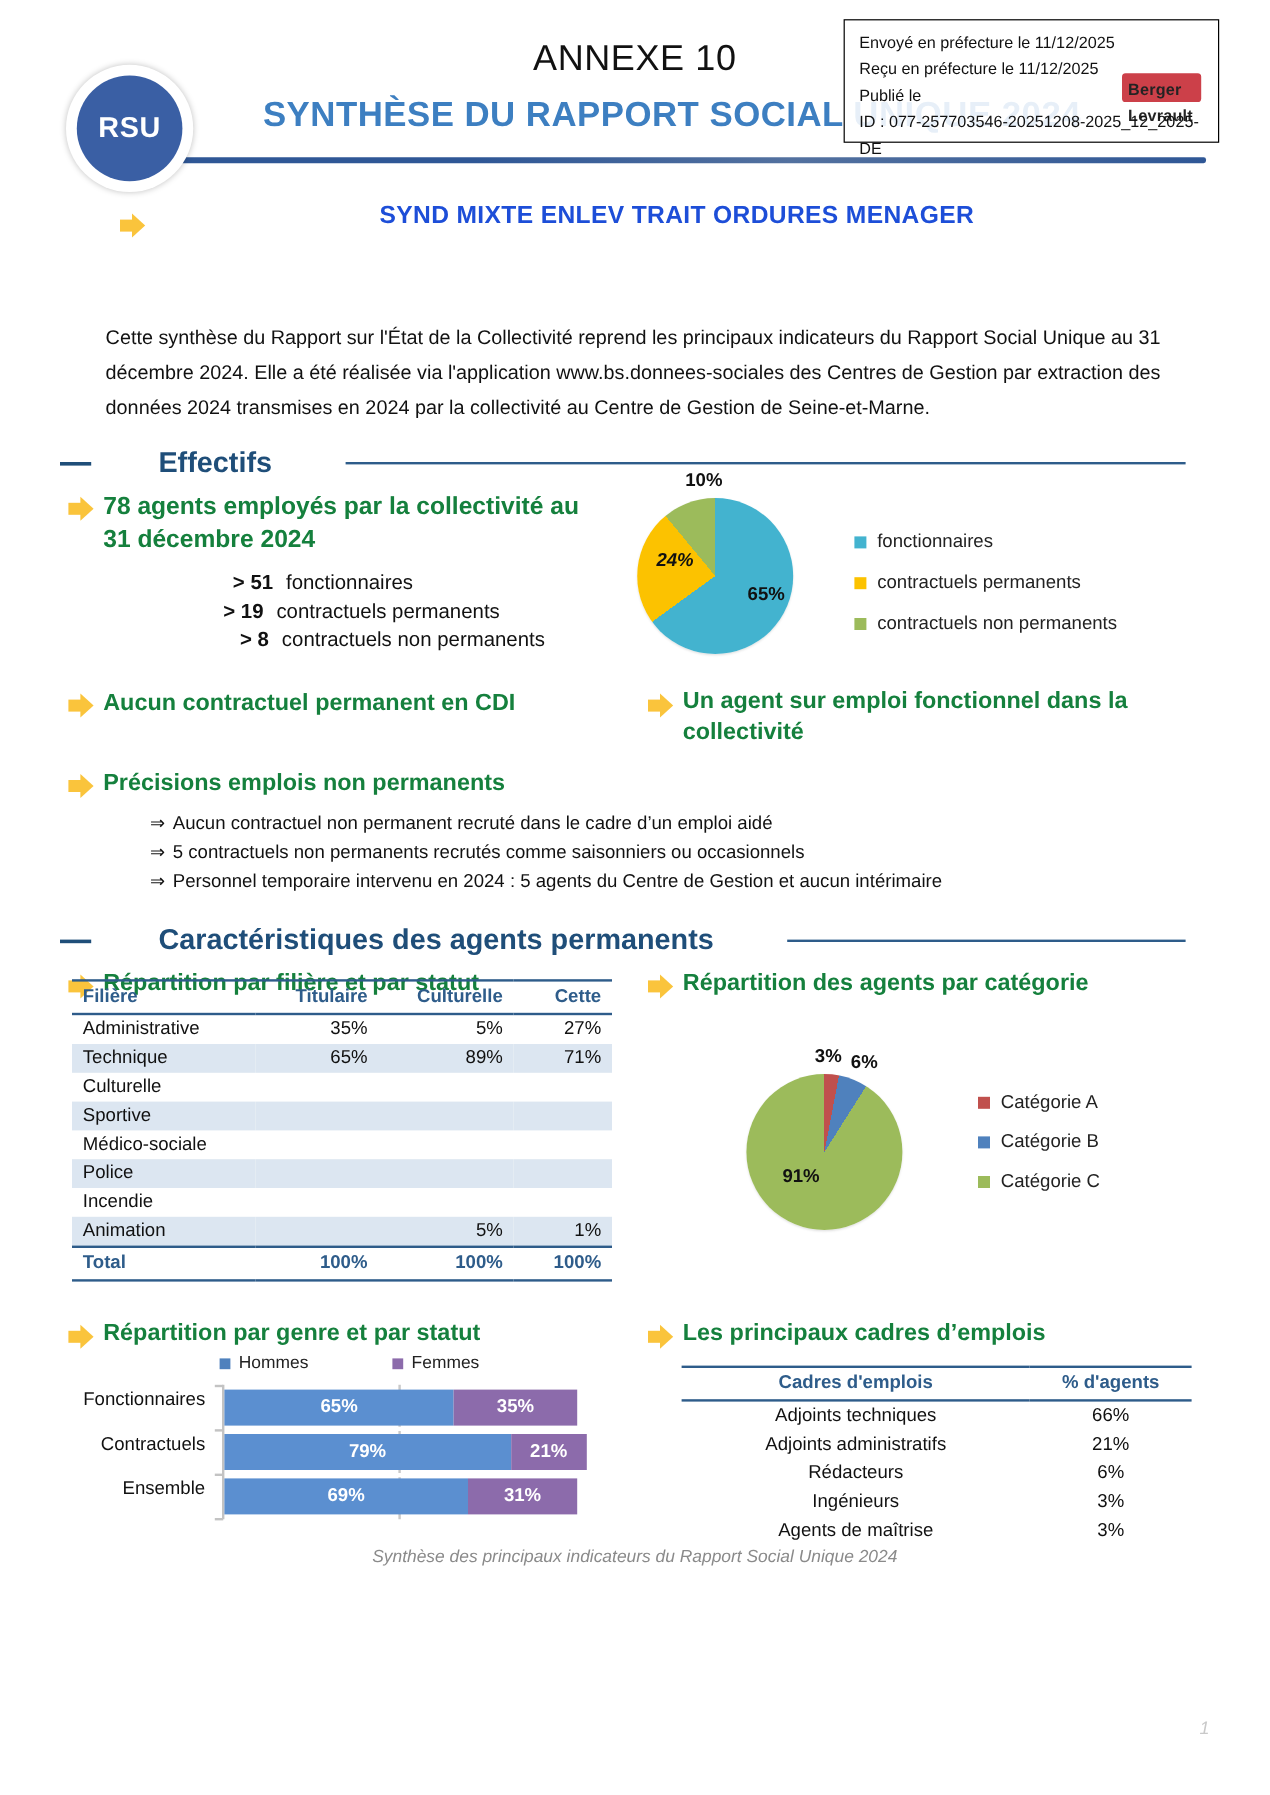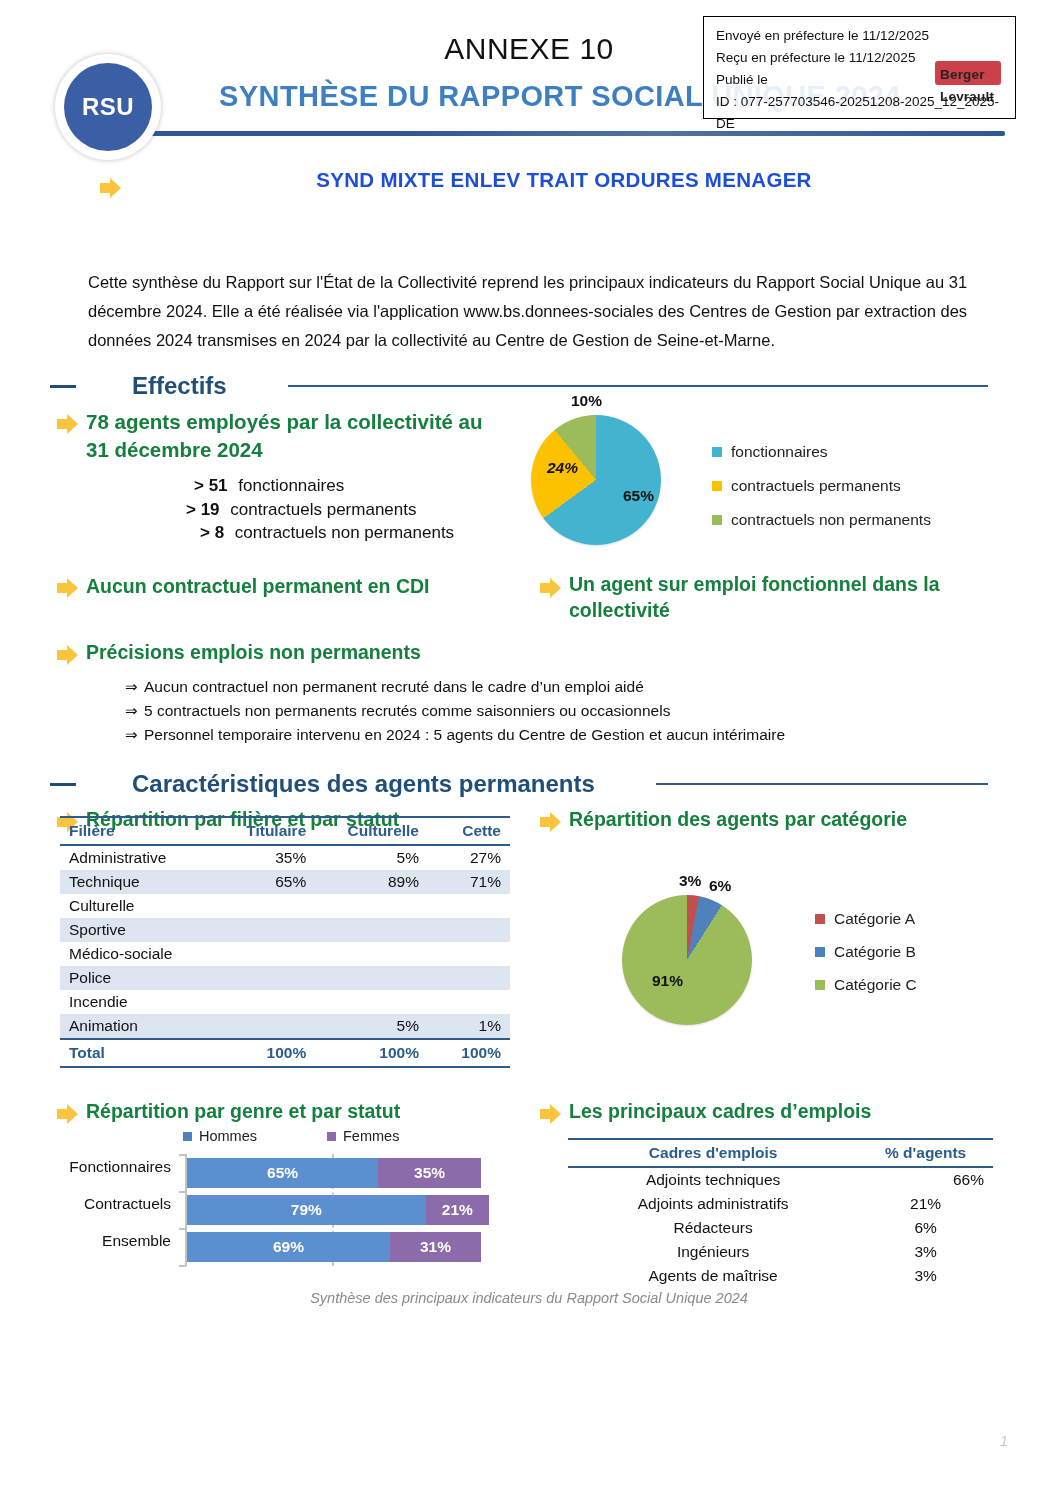--- a/index.html
+++ b/index.html
@@ -406,21 +406,21 @@
   <div class="blue-head" style="left:569px;top:1098px;width:420px;">Les principaux cadres d’emplois</div>
 
   <table class="tbl" style="left:568px;top:1138px;width:425px;">
     <tbody>
         <tr class="hdr">
       <td style="width:300px;text-align:center;">Cadres d'emplois</td>
       <td style="width:125px;text-align:center;">% d'agents</td>
     </tr>
     <tr>
       <td style="text-align:center;">Adjoints techniques</td>
-      <td style="text-align:right;">66%</td>
+      <td style="text-align:center;">66%</td>
     </tr>
     <tr>
       <td style="text-align:center;">Adjoints administratifs</td>
       <td style="text-align:center;">21%</td>
     </tr>
     <tr>
       <td style="text-align:center;">Rédacteurs</td>
       <td style="text-align:center;">6%</td>
     </tr>
     <tr>

